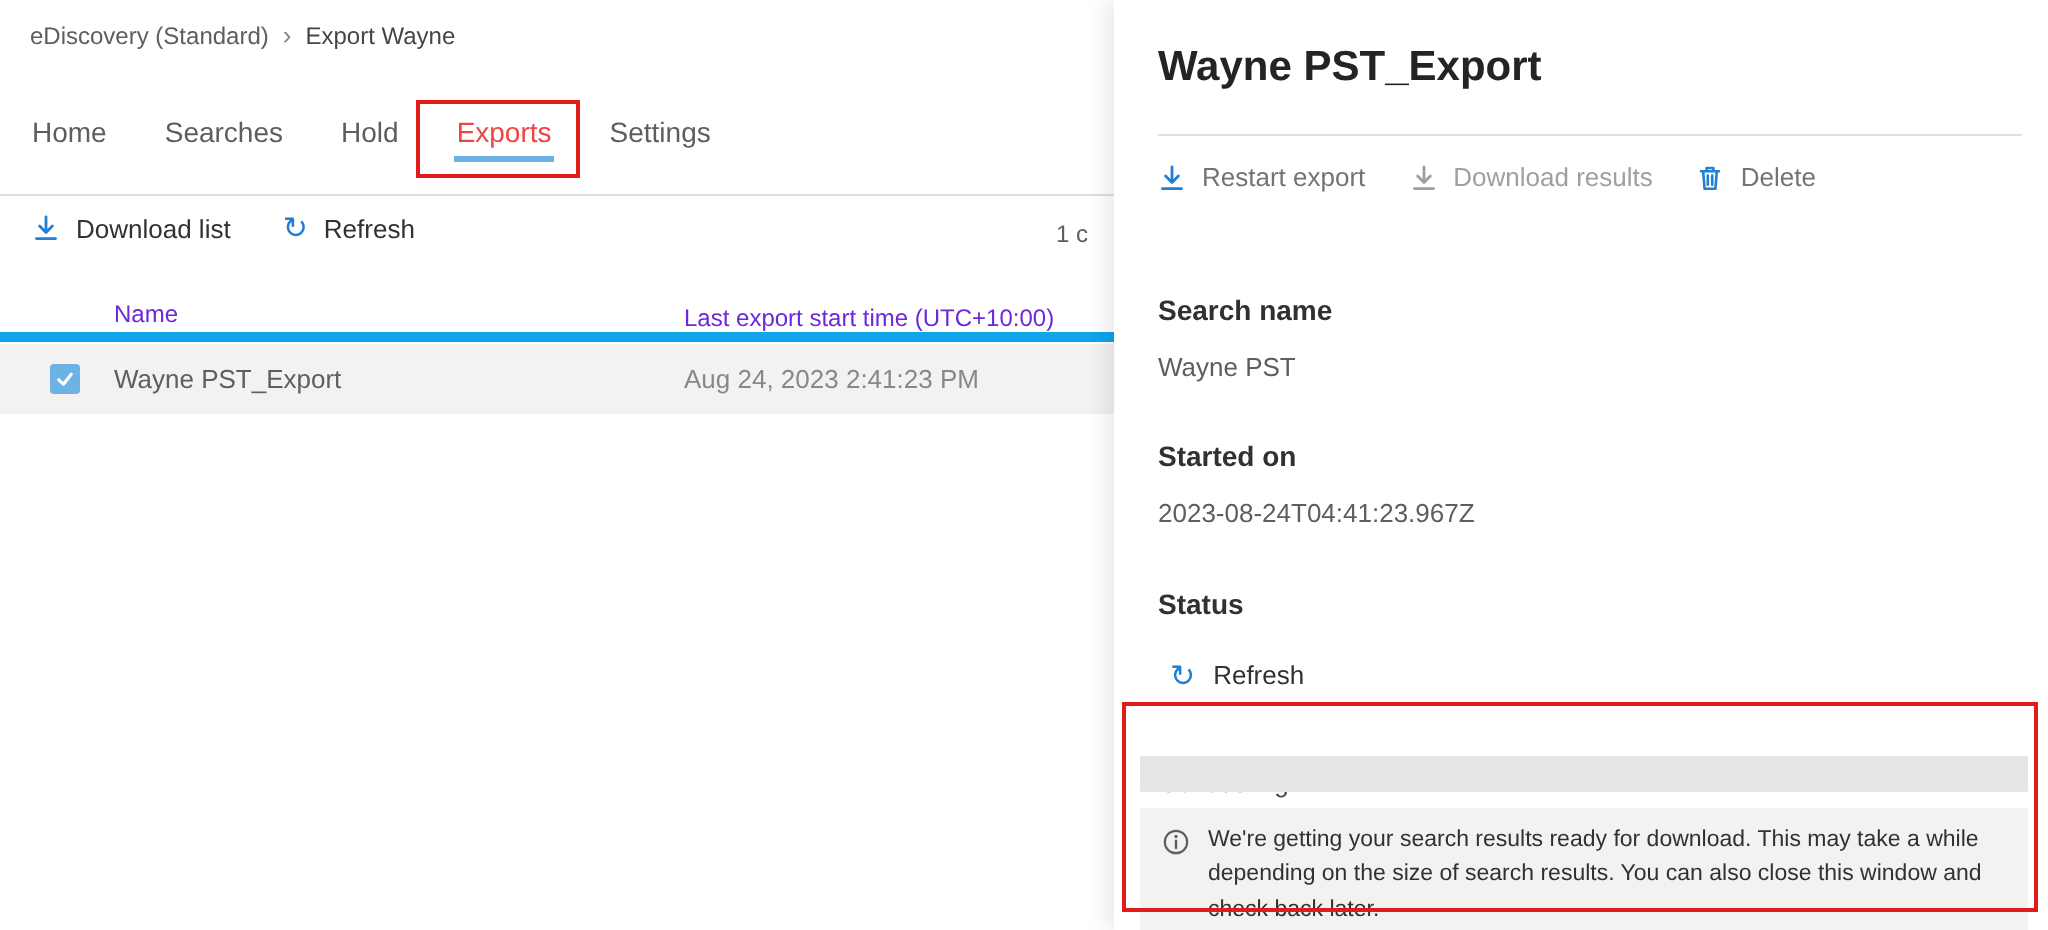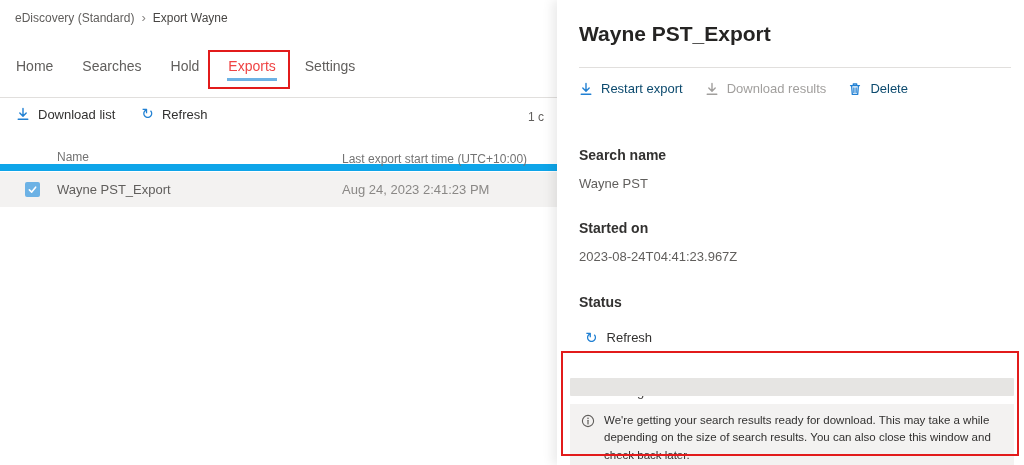--- a/index.html
+++ b/index.html
@@ -24,40 +24,40 @@
     border:2px solid #e21b1b; pointer-events:none; }
 
   .divider-tabs { position:absolute; left:0; top:97px; width:557px; height:1px; background:#e1dfdd; }
 
   .toolbar { position:absolute; left:16px; top:107px; display:flex; align-items:center; gap:26px; font-size:13px; }
   .tb-btn { display:flex; align-items:flex-start; gap:8px; color:#323130; cursor:pointer; }
   .refresh-glyph { color:#2180d3; font-size:15px; line-height:14px;
     font-family:"DejaVu Sans",sans-serif; }
   .count { position:absolute; left:528px; top:110px; font-size:12px; color:#605e5c; white-space:nowrap; }
 
-  .thead { position:absolute; left:0; top:143px; width:557px; height:28px; border-bottom:7px solid #0ea5e9;
-    font-size:12px; color:#737373; }
+  .thead { position:absolute; left:0; top:143px; width:557px; height:28px; border-bottom:5px solid #0ea5e9;
+    font-size:12px; color:#6d28d9; }
   .th-name { position:absolute; left:57px; top:7px; }
   .th-date { position:absolute; left:342px; top:9px; }
 
   .trow { position:absolute; left:0; top:172px; width:557px; height:35px; background:#f3f2f1;
     font-size:13px; cursor:pointer; }
   .checkbox { position:absolute; left:25px; top:10px; width:15px; height:15px; background:#6cb2e5;
     border-radius:2px; display:flex; align-items:center; justify-content:center; cursor:pointer; }
   .cell-name { position:absolute; left:57px; top:10px; color:#605e5c; }
   .cell-date { position:absolute; left:342px; top:10px; color:#8a8886; }
 
   
   .panel { position:absolute; left:557px; top:0; width:467px; height:465px; background:#fff;
     box-shadow:-5px 0 10px rgba(0,0,0,0.08); }
   .panel-title { position:absolute; left:22px; top:22px; font-size:21px; font-weight:700; color:#252423; }
   .panel-div { position:absolute; left:22px; top:67px; right:13px; height:1px; background:#e1dfdd; }
 
   .actions { position:absolute; left:22px; top:81px; display:flex; align-items:center; gap:22px; font-size:13px; }
-  .action { display:flex; align-items:center; gap:8px; color:#0c4a6e; cursor:pointer; }
+  .action { display:flex; align-items:center; gap:8px; color:#737373; cursor:pointer; }
   .action.disabled { color:#a19f9d; cursor:default; }
 
   .field-label { position:absolute; left:22px; font-size:14px; font-weight:600; color:#323130; }
   .field-value { position:absolute; left:22px; font-size:13px; color:#605e5c; }
 
   .status-refresh { position:absolute; left:28px; top:330px; display:flex; align-items:center; gap:9px;
     font-size:13px; color:#323130; cursor:pointer; }
 
   .sched-label { position:absolute; left:23px; top:358px; font-size:13px; color:#484644;margin-top:26px; }
   .progress-track { position:absolute; left:13px; top:378px; width:444px; height:18px; background:#e6e5e3;

